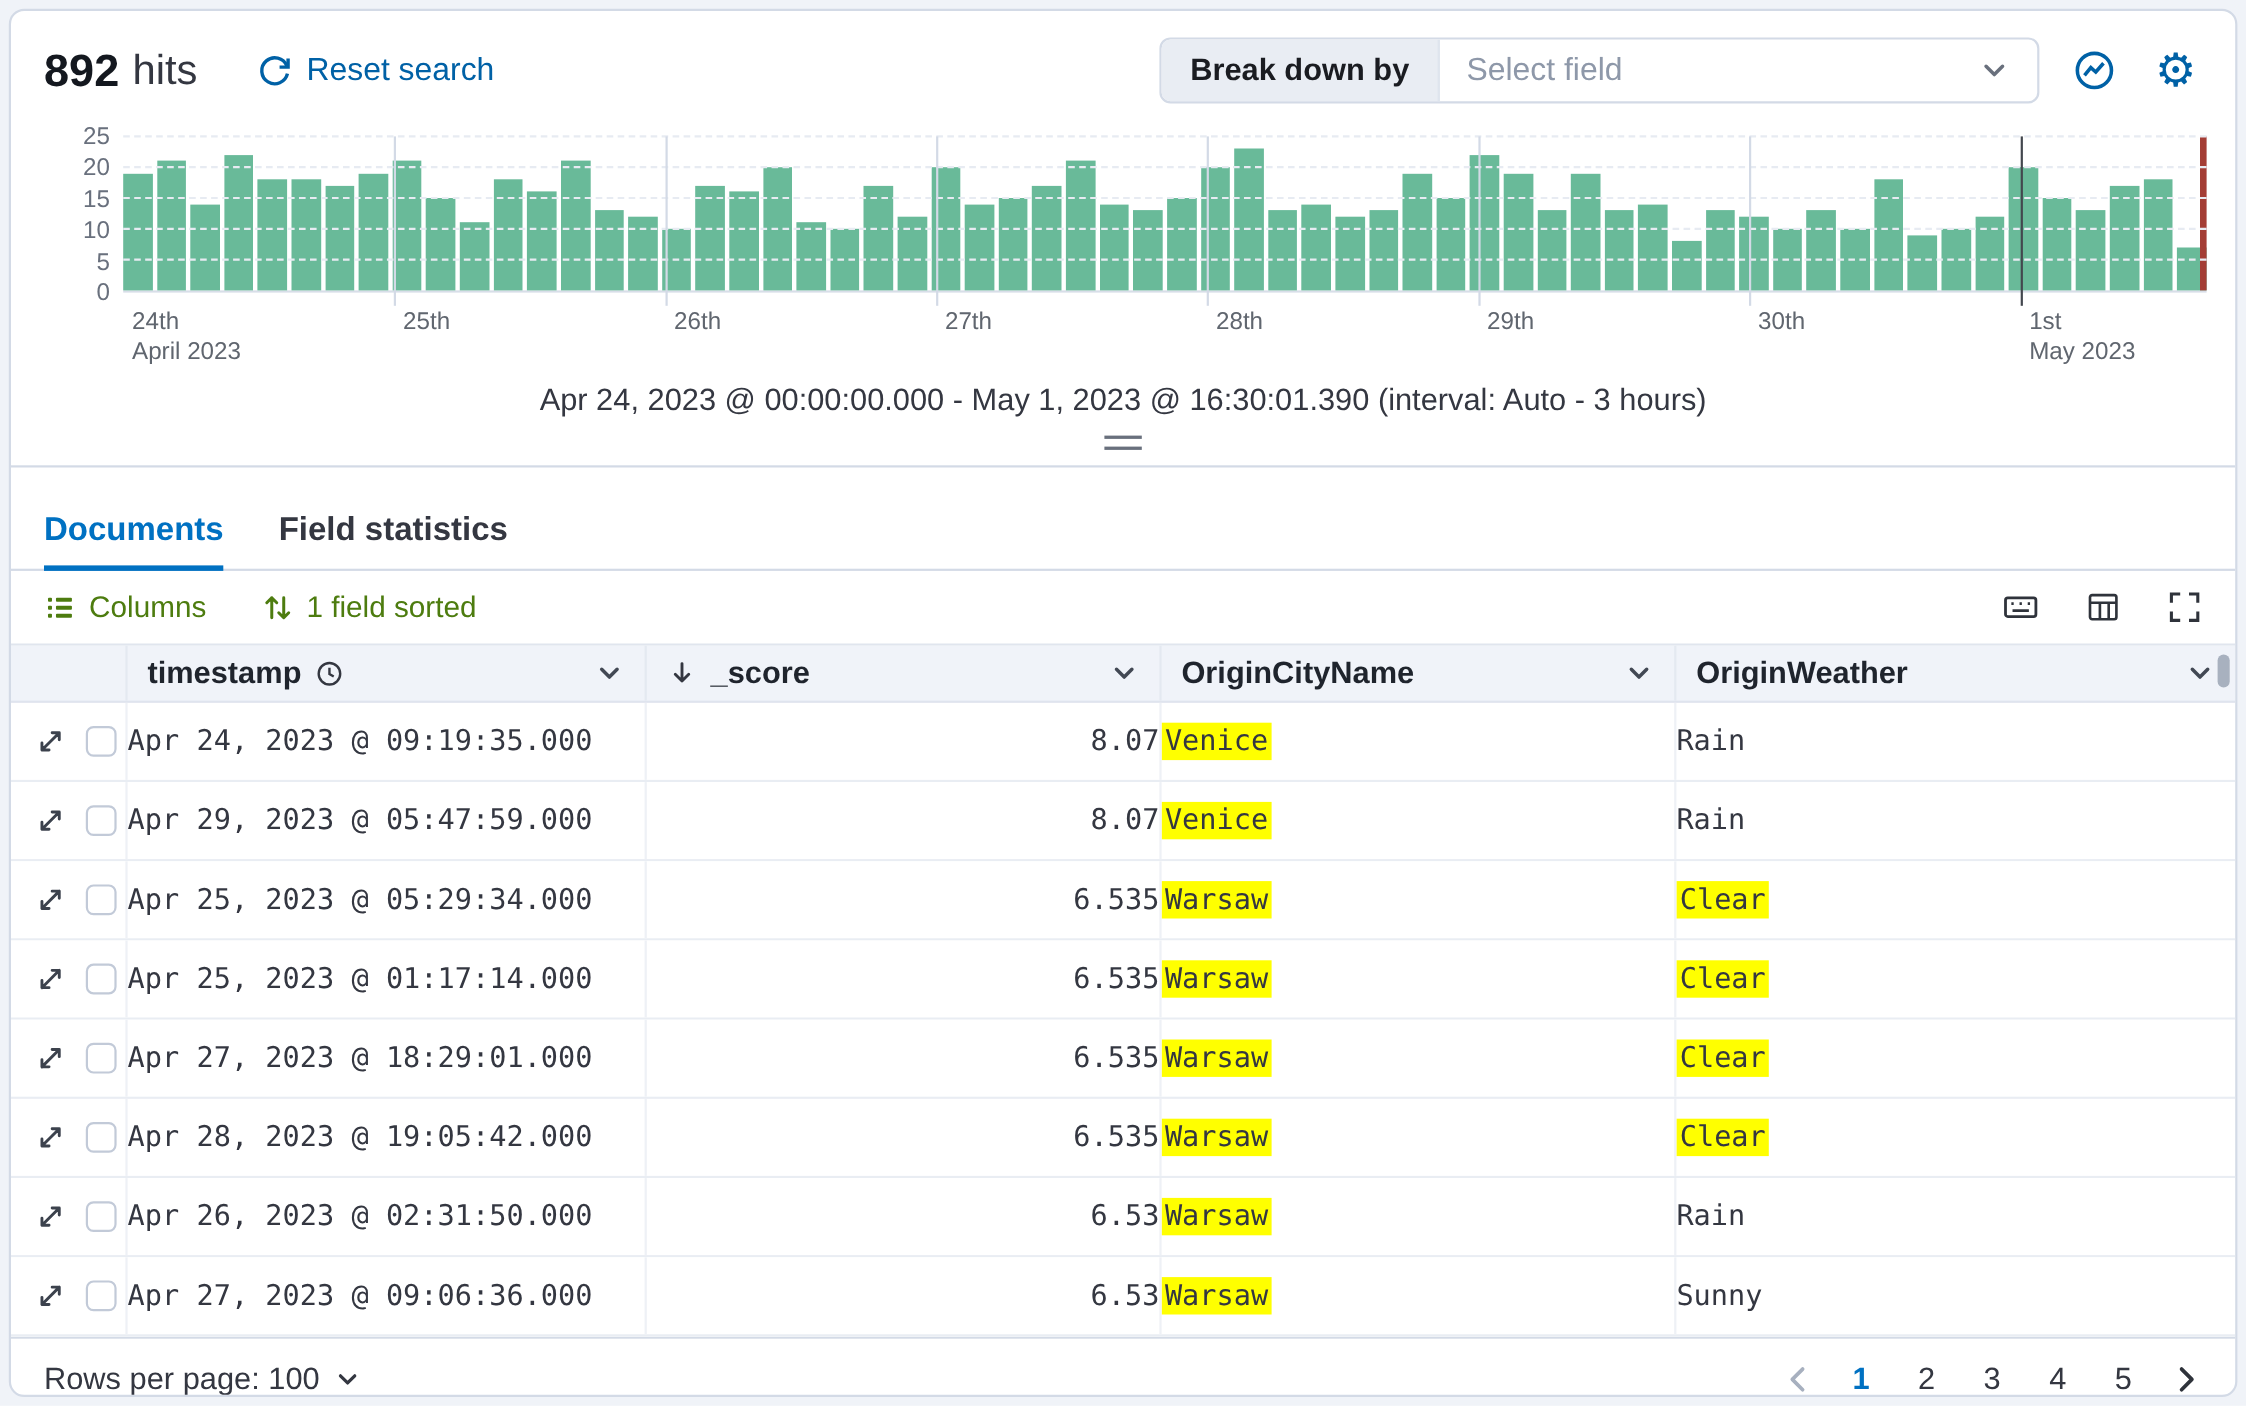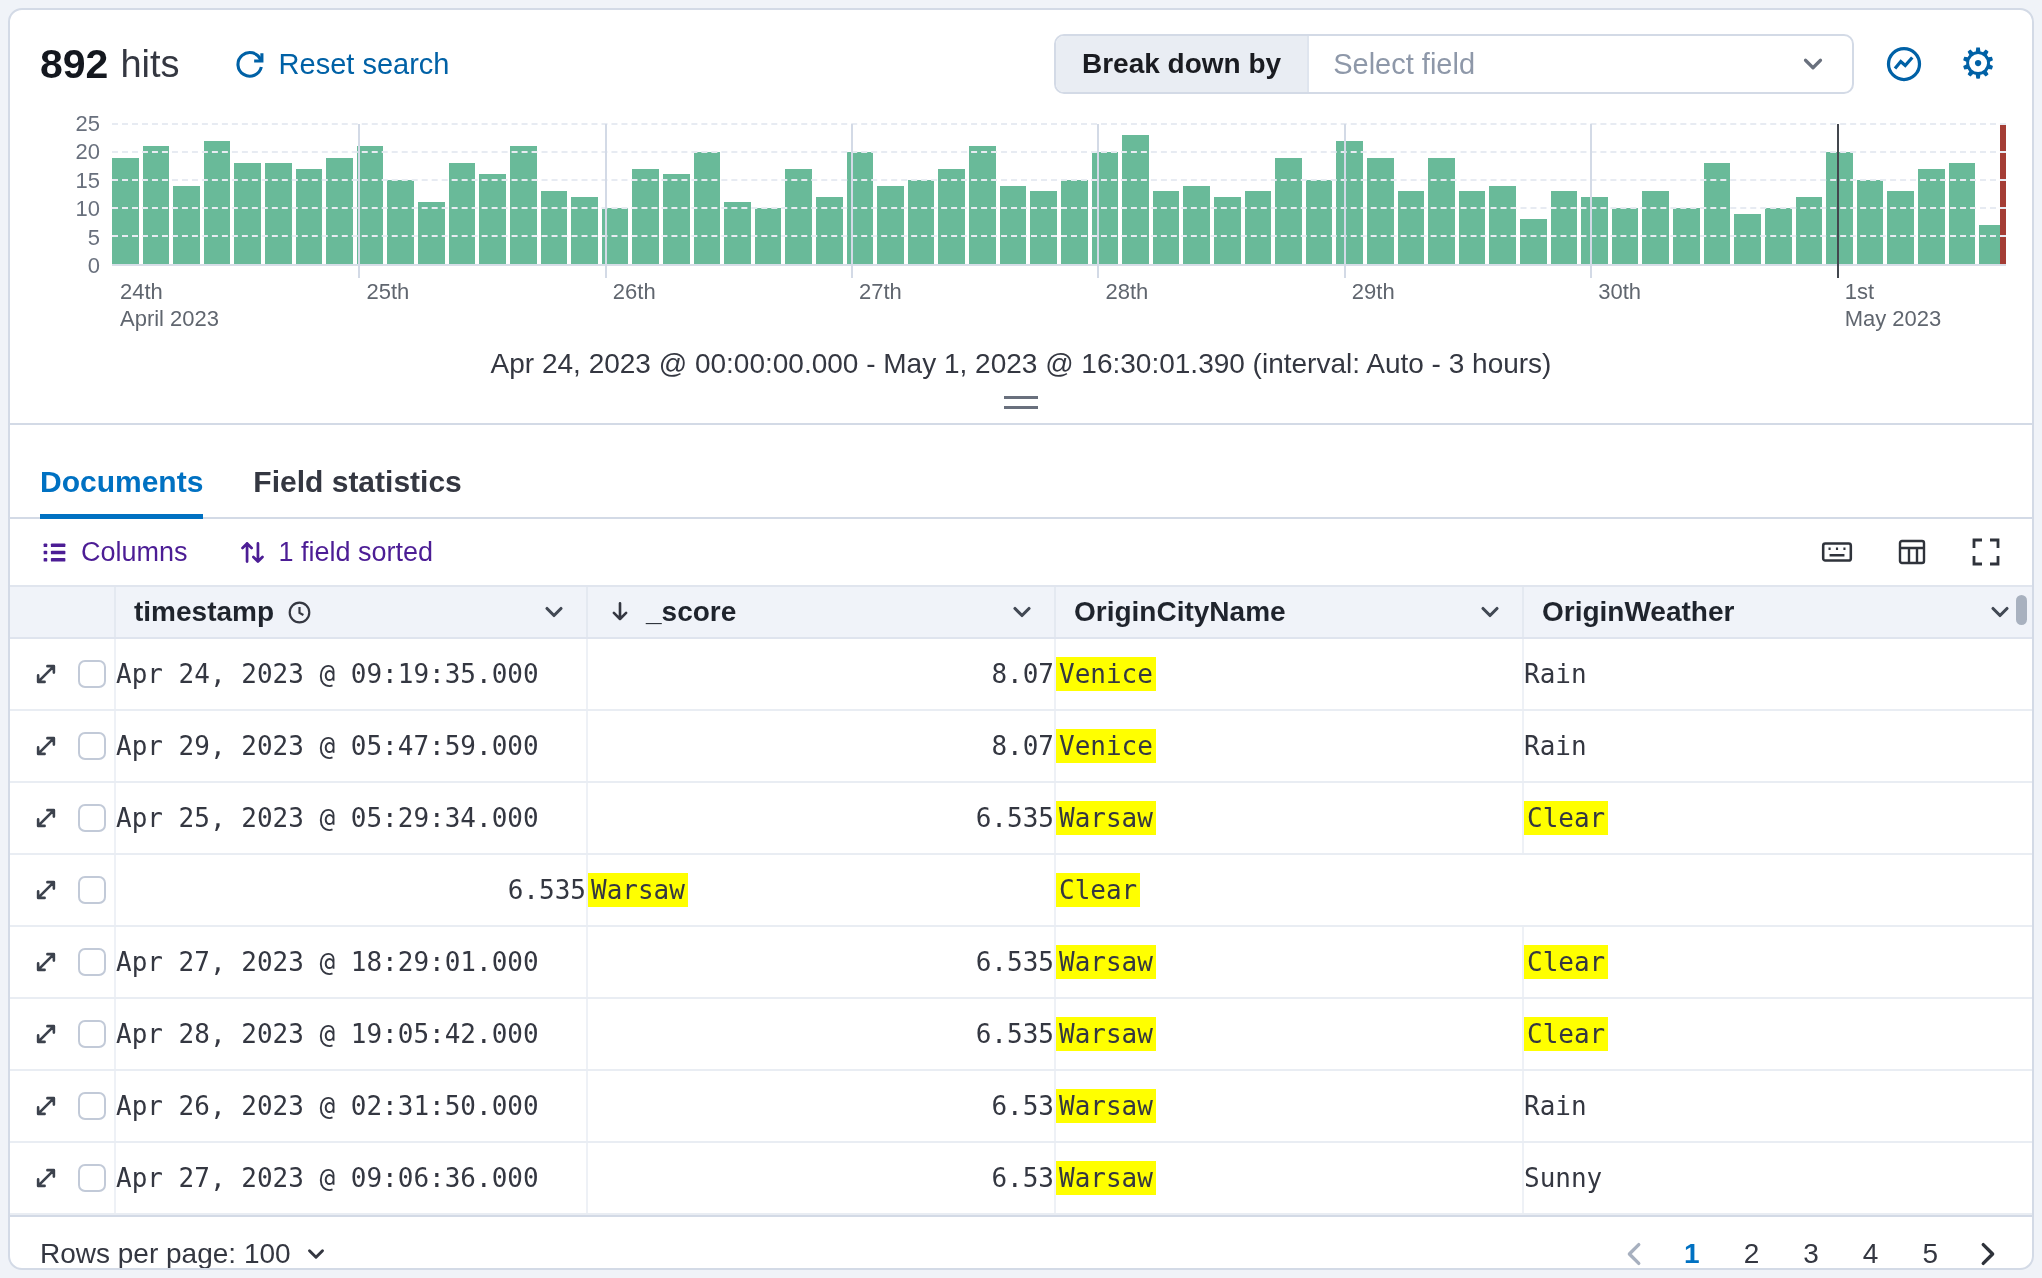--- a/index.html
+++ b/index.html
@@ -46,21 +46,21 @@
   .caption { text-align: center; font-size: 28px; color: #343741; margin-top: 16px; }
   .drag { width: 34px; height: 13px; margin: 16px auto 0; border-top: 3px solid #69707d; border-bottom: 3px solid #69707d; cursor: row-resize; }
   .divider { border-top: 2px solid #d3dae6; margin-top: 14px; }
   
   .tabs { display: flex; gap: 50px; padding: 40px 30px 0 30px; border-bottom: 2px solid #d3dae6; }
   .tab { font-size: 30px; font-weight: 700; padding-bottom: 18px; cursor: pointer; color: #343741; position: relative; white-space: nowrap; }
   .tab.active { color: var(--accent, #0071c2); }
   .tab.active::after { content: ""; position: absolute; left: 0; right: 0; bottom: -2px; height: 5px; background: var(--accent, #0071c2); }
   
   .toolbar { display: flex; align-items: center; padding: 16px 30px; gap: 50px; }
-  .tb-btn { display: flex; align-items: center; gap: 12px; font-size: 27px; font-weight: 500; color: #4c1d95; cursor: pointer; white-space: nowrap; }
+  .tb-btn { display: flex; align-items: center; gap: 12px; font-size: 27px; font-weight: 500; color: #4d7c0f; cursor: pointer; white-space: nowrap; }
   .tb-icons { margin-left: auto; display: flex; gap: 42px; align-items: center; color: #2f333b; }
   .tb-icons > span { cursor: pointer; display: flex; }
   
   .grid { border-top: 2px solid #e0e5ee; position: relative; }
   .ghead, .trow { display: grid; grid-template-columns: 106px 472px 468px 468px 1fr; }
   .ghead { background: #f0f3f9; border-bottom: 2px solid #dfe4ee; height: 52px; }
   .hcell { display: flex; align-items: center; gap: 12px; padding: 0 18px; font-size: 28px; font-weight: 700; color: #1f242d; border-right: 2px solid #e4e9f1; cursor: pointer; overflow: hidden; white-space: nowrap; }
   .hcell:last-child { border-right: none; }
   .hcell .chev { margin-left: auto; color: #424854; display: flex; flex: none; }
   .hcell .hicon { display: flex; color: #343741; flex: none; }
@@ -400,20 +400,21 @@
         </div>
         <div class="trow">
           <div class="ctl">
             <span class="expand-btn">
               <svg viewBox="0 0 16 16" width="28" height="28">
                 <path d="M3.5 12.5 12.5 3.5M12.5 3.5H8.8M12.5 3.5v3.7M3.5 12.5h3.7M3.5 12.5V8.8" fill="none" stroke="currentColor" stroke-width="1.5" stroke-linecap="round"></path>
               </svg>
             </span>
             <span class="checkbox"></span>
           </div>
+          <div class="tcell">Apr 25, 2023 @ 01:17:14.000</div>
           <div class="tcell num">6.535</div>
           <div class="tcell">
             <mark>Warsaw</mark>
           </div>
           <div class="tcell">
             <mark>Clear</mark>
           </div>
         </div>
         <div class="trow">
           <div class="ctl">

